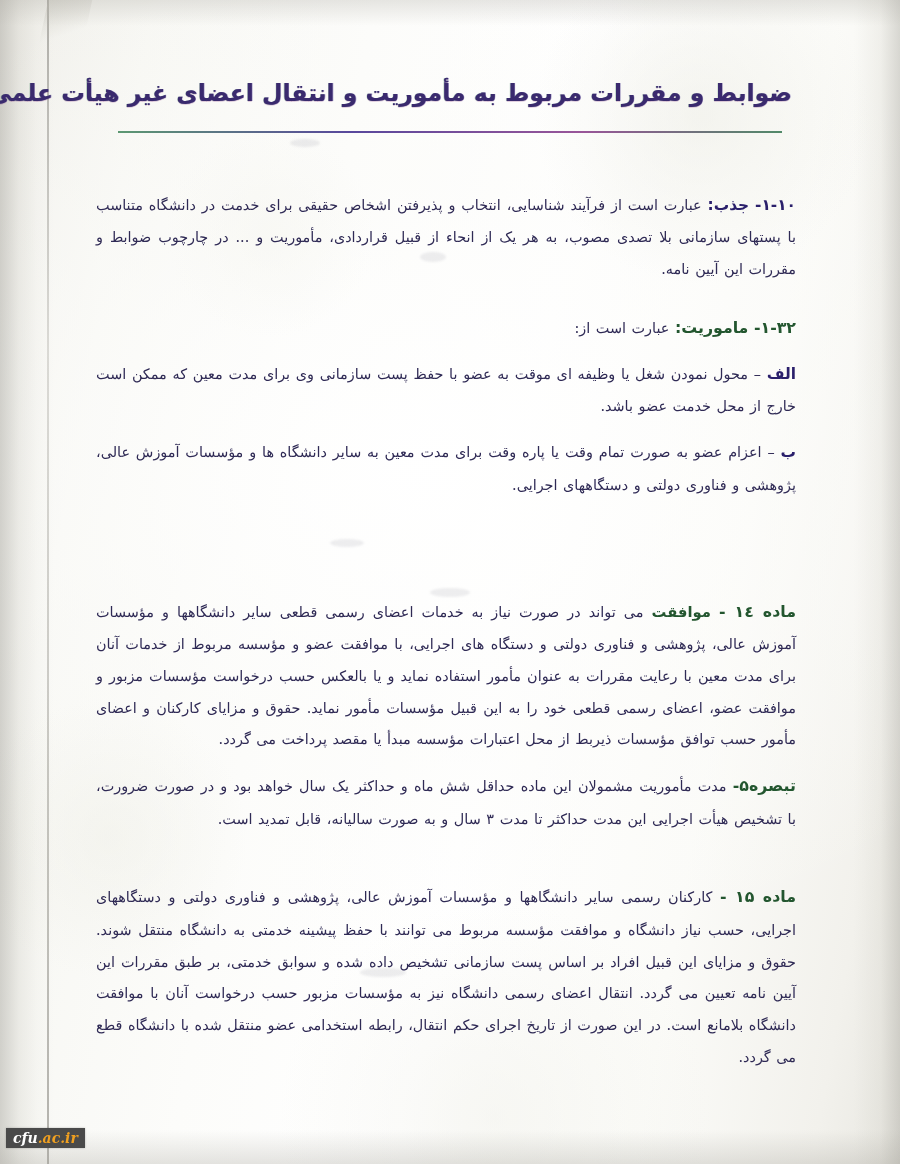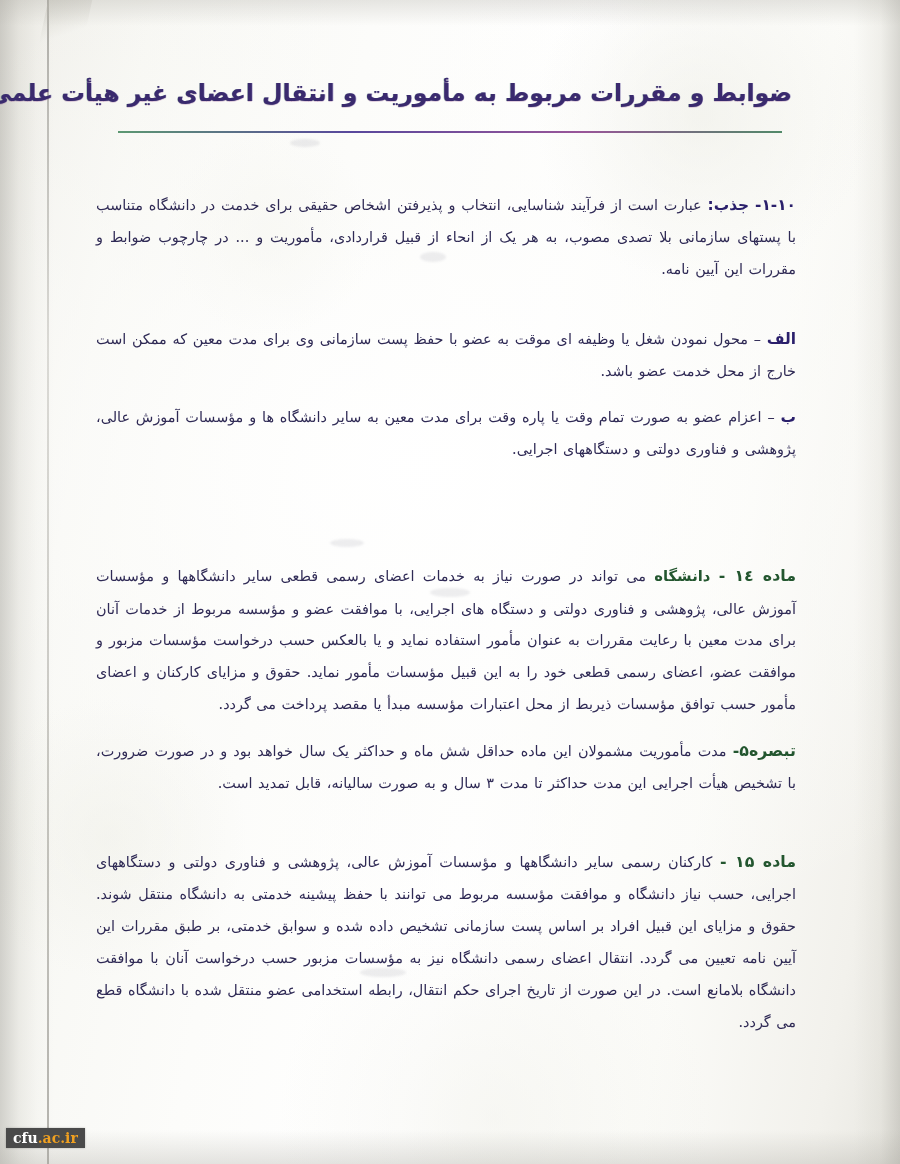--- a/index.html
+++ b/index.html
@@ -168,20 +168,21 @@
 
   
   .watermark {
     position: absolute;
     left: 6px;
     bottom: 16px;
     background: #4a4a4a;
     padding: 3px 7px 3px 7px;
     font-family: "DejaVu Serif", "Liberation Serif", serif;
     font-weight: bold;
+    font-style: italic;
     font-size: 14px;
     line-height: 1;
     direction: ltr;
     box-shadow: 0 0 2px rgba(0,0,0,0.25);
   }
   .watermark .wm-a { color: #ffffff; }
   .watermark .wm-b { color: #f0a020; }
 
   
   .smudge {
@@ -218,20 +219,25 @@
     <div class="body-block">
 
       <p class="para">
         <b class="lead">۱-۱۰-</b>
         <b class="lead">جذب:</b>
         <span>عبارت است از فرآیند شناسایی، انتخاب و پذیرفتن اشخاص حقیقی برای خدمت در دانشگاه متناسب با پستهای سازمانی بلا تصدی مصوب، به هر یک از انحاء از قبیل قراردادی، مأموریت و ... در چارچوب ضوابط و مقررات این آیین نامه.</span>
       </p>
 
       <div class="gap-md"></div>
 
+      <p class="para center-line">
+        <b class="lead-g">۱-۳۲-</b>
+        <b class="lead-g">ماموریت:</b>
+        <span>عبارت است از:</span>
+      </p>
 
       <div class="gap-sm"></div>
 
       <p class="para">
         <b class="lead">الف</b>
         <span>–</span>
         <span>محول نمودن شغل یا وظیفه ای موقت به عضو با حفظ پست سازمانی وی برای مدت معین که ممکن است خارج از محل خدمت عضو باشد.</span>
       </p>
 
       <div class="gap-sm"></div>
@@ -245,21 +251,21 @@
       <div class="gap-sm"></div>
 
 
       <div class="gap-lg"></div>
 
 
       <div class="gap-xl"></div>
 
       <p class="para">
         <b class="lead-g">ماده ۱٤ -</b>
-        <b class="kw-g">دانشگاه</b>
+        <b class="kw-g">موافقت</b>
         <span>می تواند در صورت نیاز به خدمات اعضای رسمی قطعی سایر دانشگاهها و مؤسسات آموزش عالی، پژوهشی و فناوری دولتی و دستگاه های اجرایی، با موافقت عضو و مؤسسه مربوط از خدمات آنان برای مدت معین با رعایت مقررات به عنوان مأمور استفاده نماید و یا بالعکس حسب درخواست مؤسسات مزبور و موافقت عضو، اعضای رسمی قطعی خود را به این قبیل مؤسسات مأمور نماید. حقوق و مزایای کارکنان و اعضای مأمور حسب توافق مؤسسات ذیربط از محل اعتبارات مؤسسه مبدأ یا مقصد پرداخت می گردد.</span>
       </p>
 
       <div class="gap-sm"></div>
 
       <p class="para">
         <b class="lead-g">تبصره۵-</b>
         <span>مدت مأموریت مشمولان این ماده حداقل شش ماه و حداکثر یک سال خواهد بود و در صورت ضرورت، با تشخیص هیأت اجرایی این مدت حداکثر تا مدت ۳ سال و به صورت سالیانه، قابل تمدید است.</span>
       </p>
 

